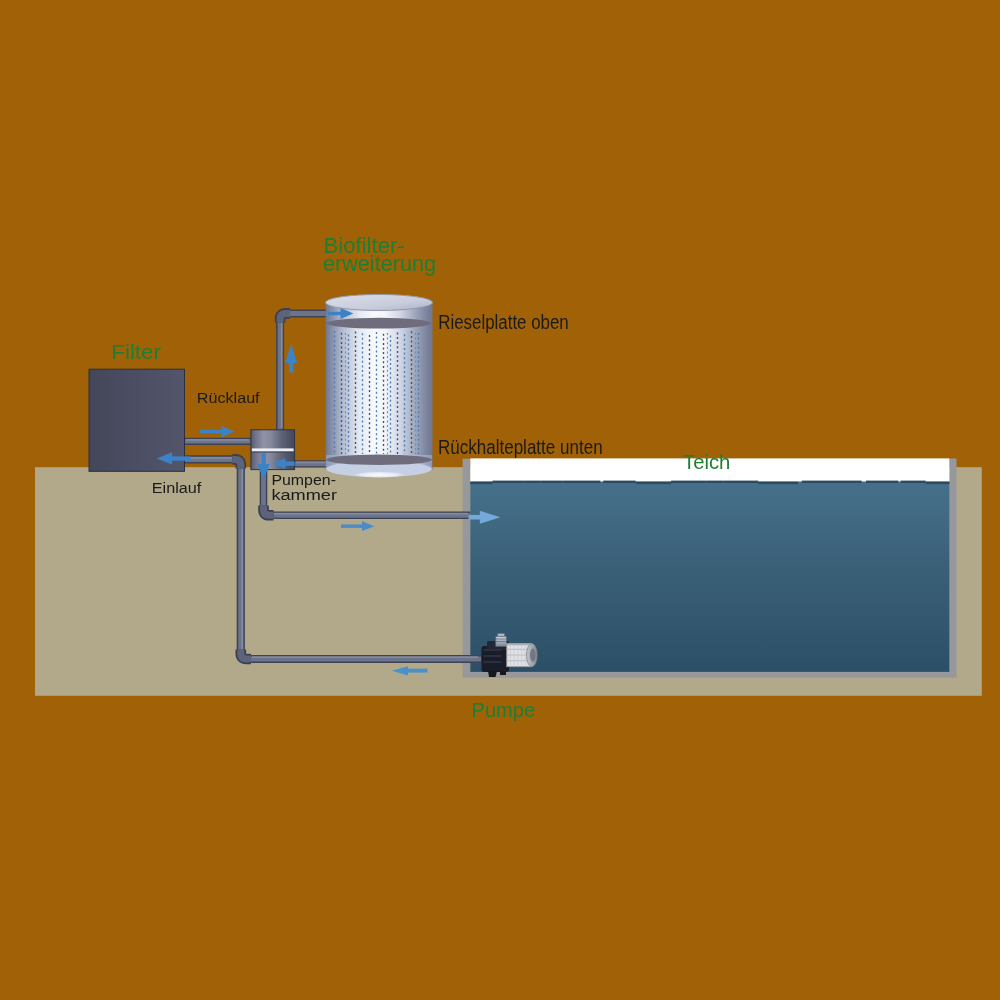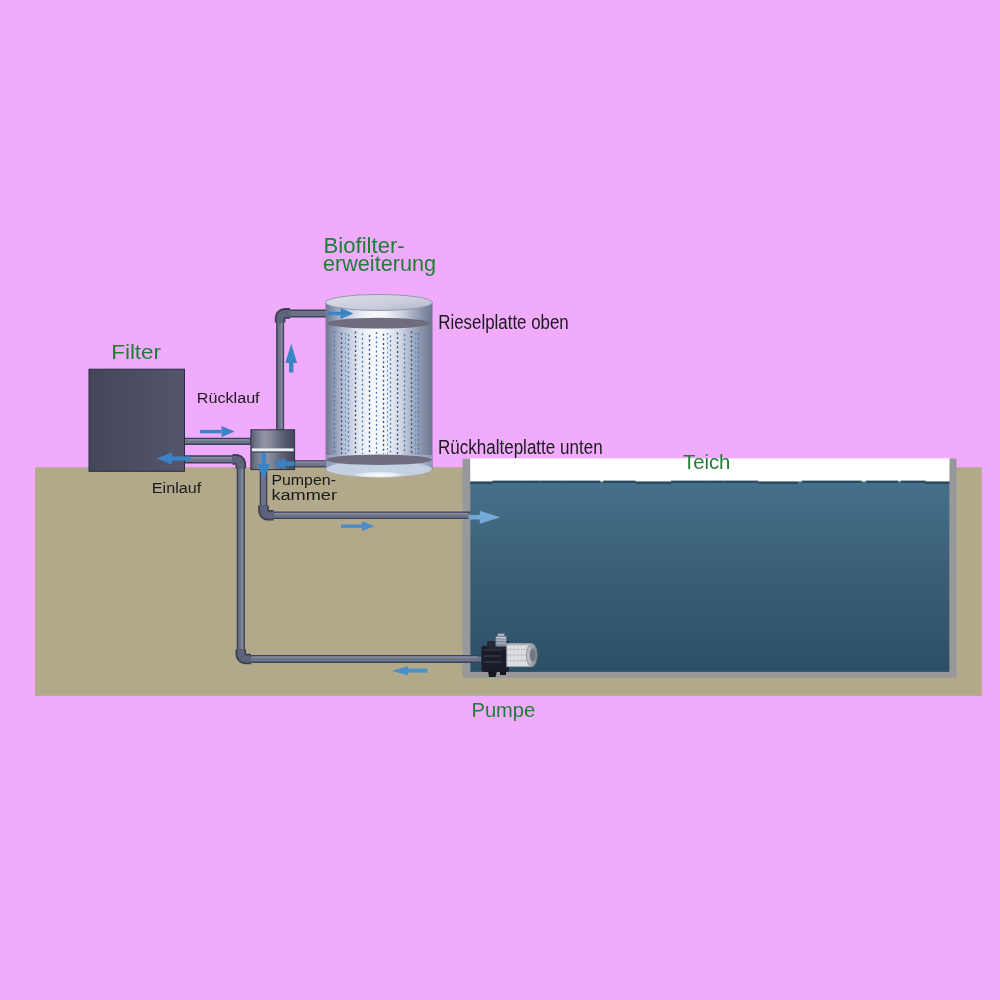--- a/index.html
+++ b/index.html
@@ -1,16 +1,16 @@
 <!DOCTYPE html>
 <html><head>
 <meta charset="utf-8">
 <style>
 html,body{margin:0;padding:0;background:#ffffff;}
-#stage{position:relative;width:1000px;height:1000px;background:#f0abfc;overflow:hidden;}
+#stage{position:relative;width:1000px;height:1000px;background:#a16207;overflow:hidden;}
 svg{position:absolute;left:0;top:0;}
 text{font-family:"Liberation Sans",sans-serif;}
 </style>
 </head>
 <body>
 <div id="stage">
 <svg width="1000" height="1000" viewBox="0 0 1000 1000">
 <defs>
   <linearGradient id="waterG" x1="0" y1="0" x2="0" y2="1">
     <stop offset="0" stop-color="#46708a"></stop>

